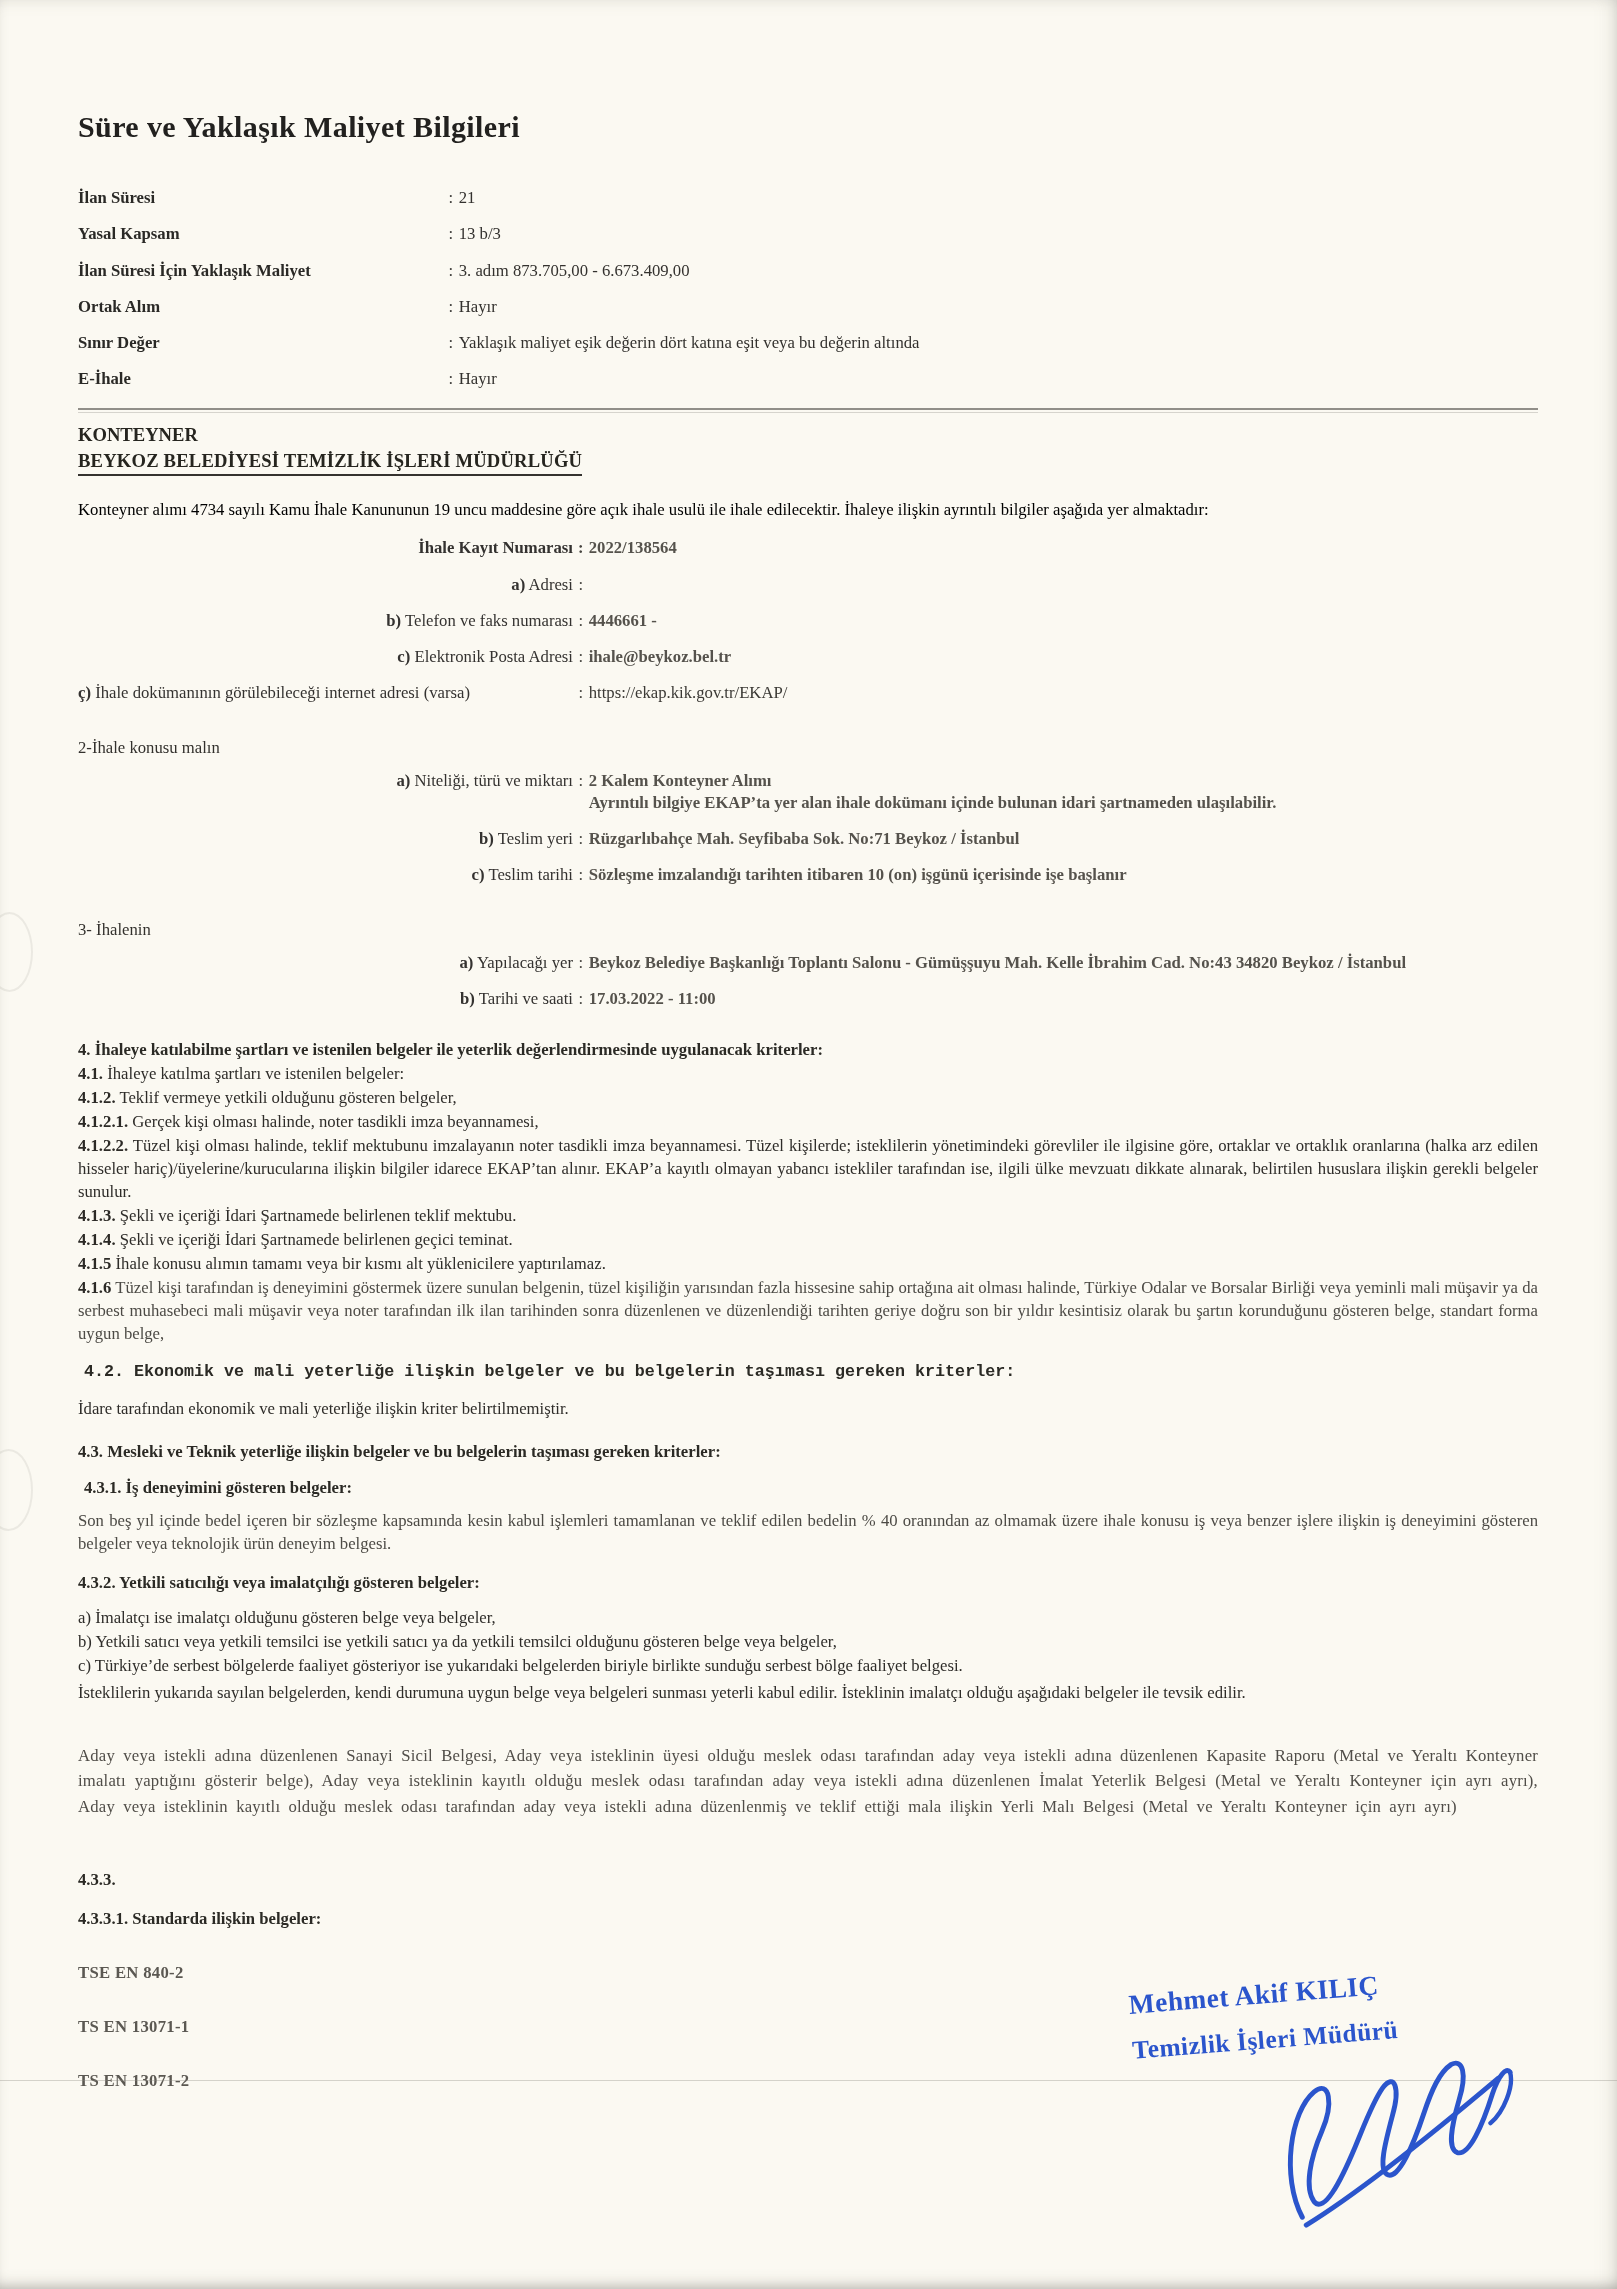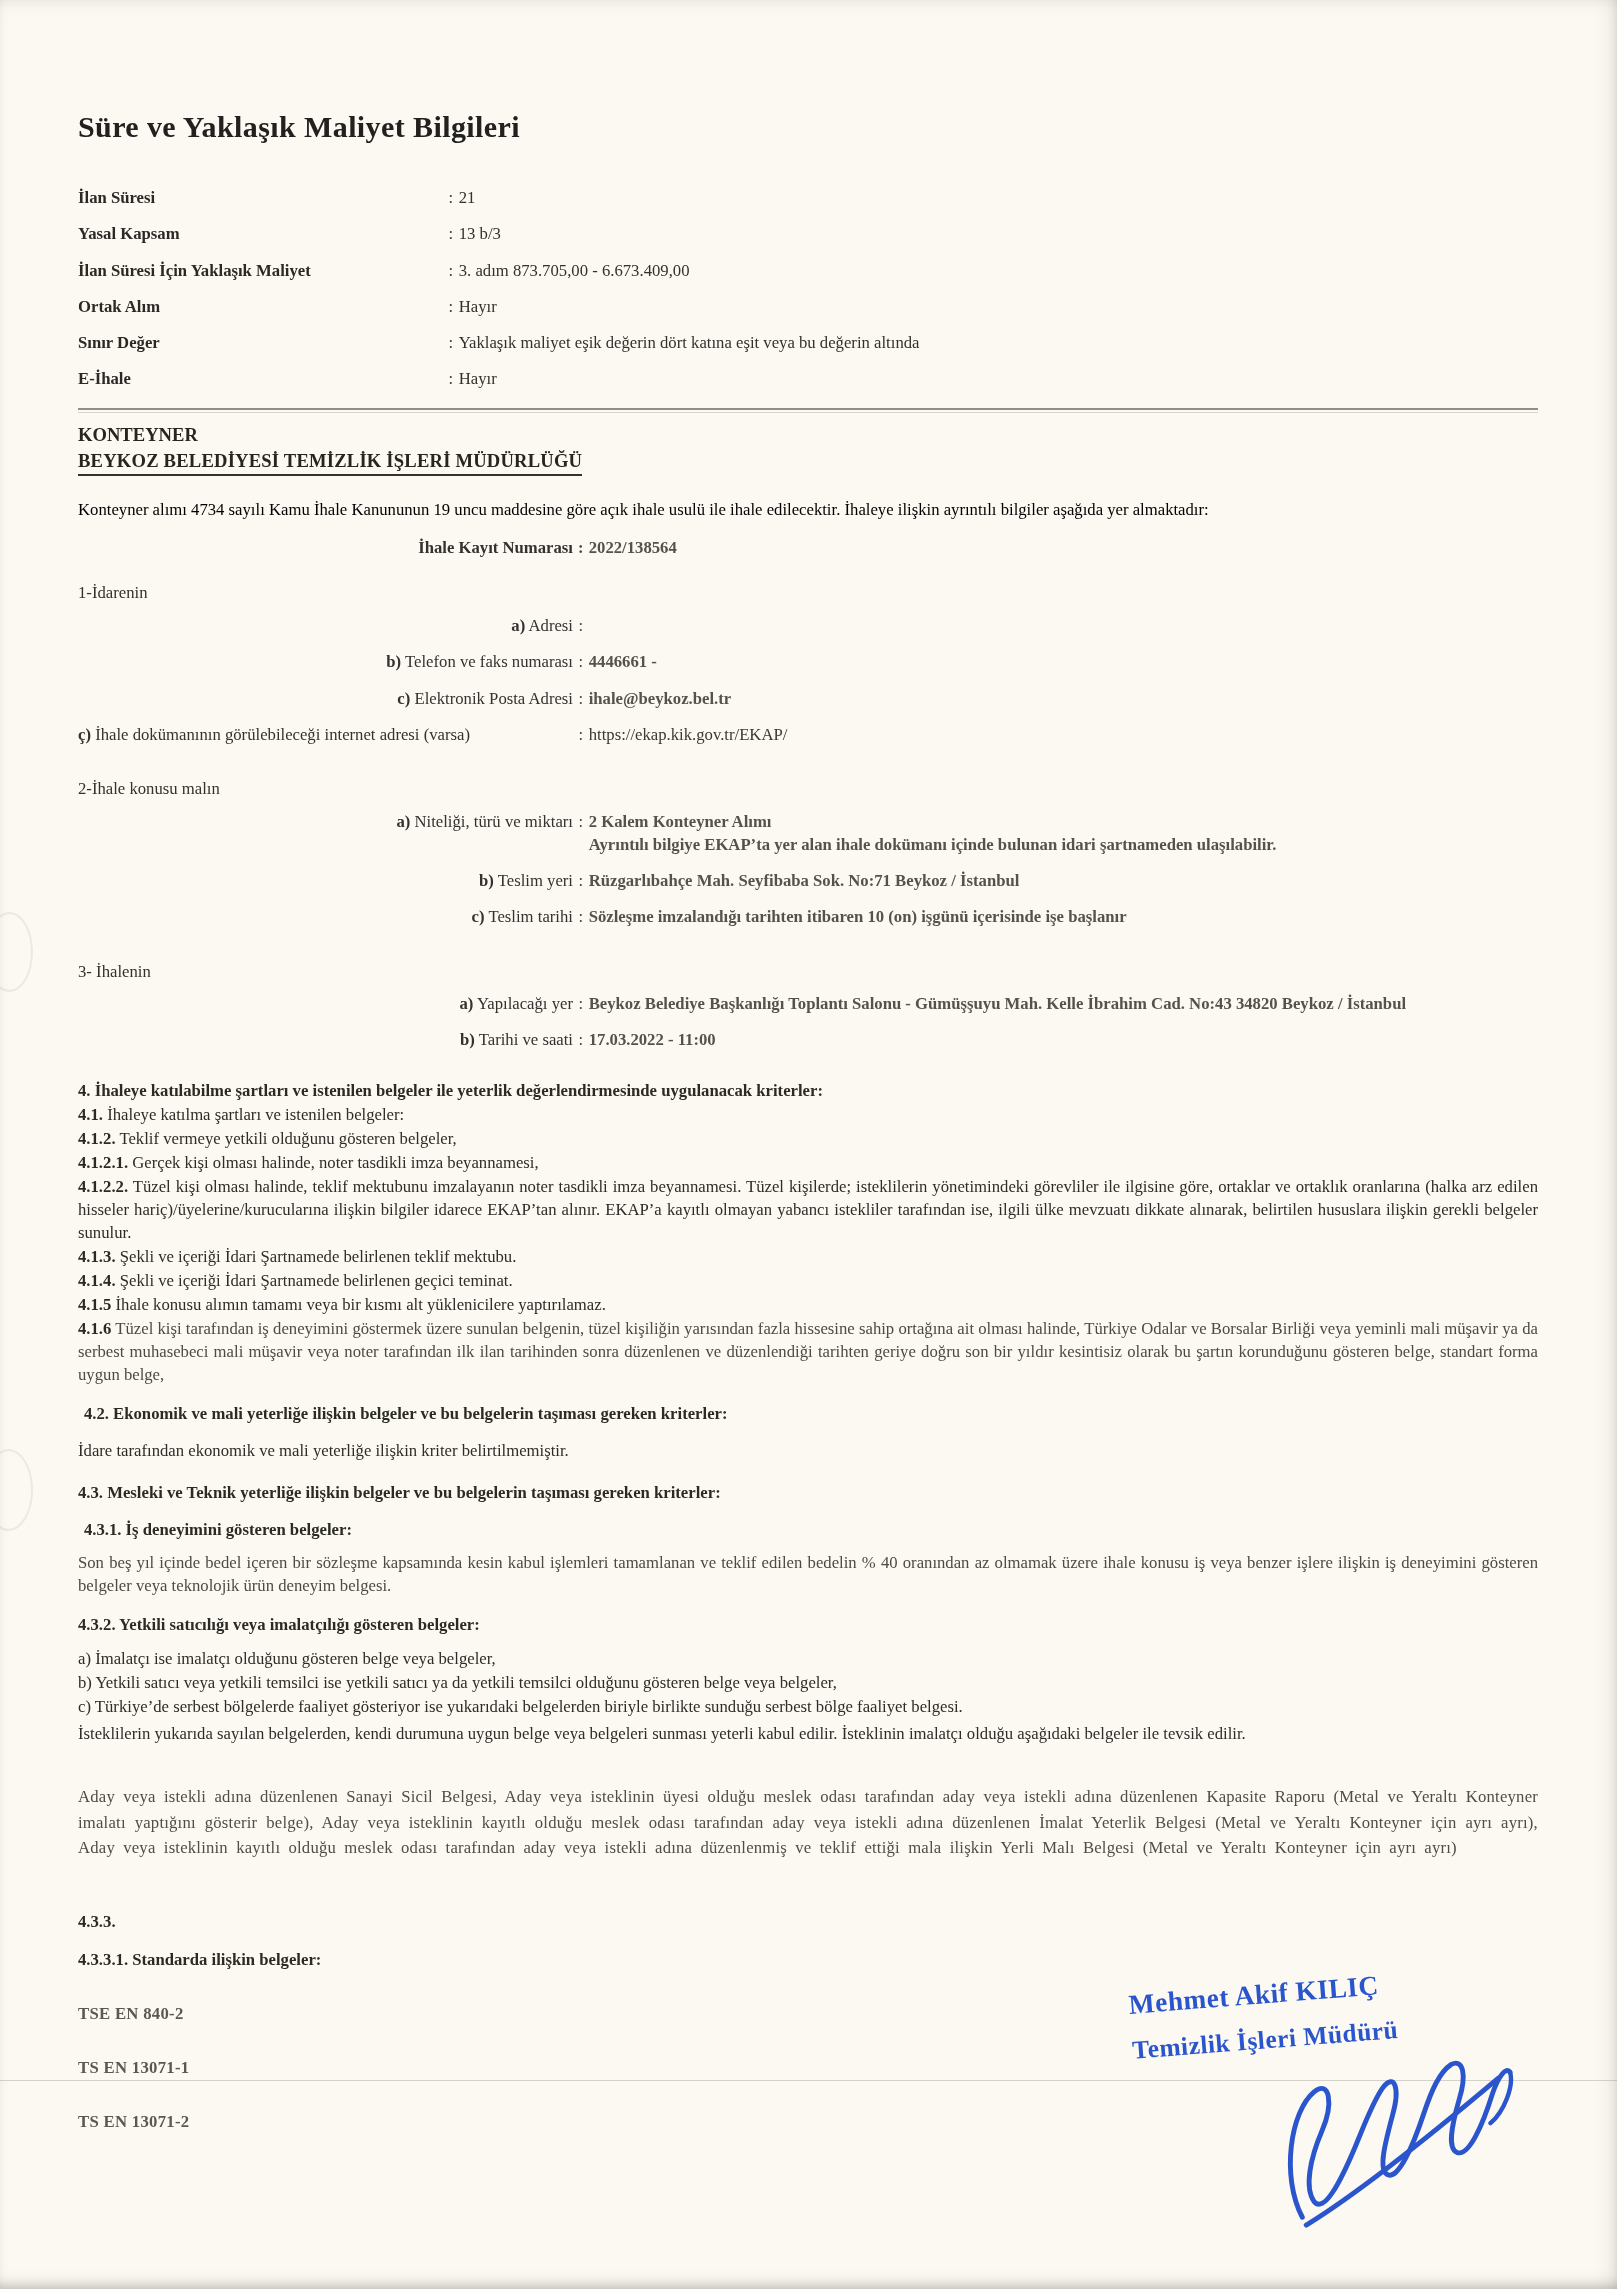--- a/index.html
+++ b/index.html
@@ -119,21 +119,20 @@
     </div>
 
     <div class="intro">Konteyner alımı 4734 sayılı Kamu İhale Kanununun 19 uncu maddesine göre açık ihale usulü ile ihale edilecektir.  İhaleye ilişkin ayrıntılı bilgiler aşağıda yer almaktadır:</div>
 
     <div class="kv-det ikn">
       <span class="lbl" style="font-weight:700;">İhale Kayıt Numarası</span>
       <span class="colon" style="font-weight:700;">:</span>
       <span class="val-strong">2022/138564</span>
     </div>
 
-    <div class="sec-head">1-İdarenin</div>
     <div class="kv-det">
       <span class="lbl"><span class="pfx">a)</span> <span>Adresi</span></span>
       <span class="colon">:</span>
     </div>
     <div class="kv-det">
       <span class="lbl"><span class="pfx">b)</span> <span>Telefon ve faks numarası</span></span>
       <span class="colon">:</span>
       <span class="val-strong">4446661 -</span>
     </div>
     <div class="kv-det">
@@ -183,21 +182,21 @@
       <div class="c-line c-head"><span>4.</span><span> İhaleye katılabilme şartları ve istenilen belgeler ile yeterlik değerlendirmesinde uygulanacak kriterler:</span></div>
       <div class="c-line"><span class="c-num">4.1.</span><span> İhaleye katılma şartları ve istenilen belgeler:</span></div>
       <div class="c-line"><span class="c-num">4.1.2.</span><span> Teklif vermeye yetkili olduğunu gösteren belgeler,</span></div>
       <div class="c-line"><span class="c-num">4.1.2.1.</span><span> Gerçek kişi olması halinde, noter tasdikli imza beyannamesi,</span></div>
       <div class="c-line c-just"><span class="c-num">4.1.2.2.</span><span> Tüzel kişi olması halinde, teklif mektubunu imzalayanın noter tasdikli imza beyannamesi. Tüzel kişilerde; isteklilerin yönetimindeki görevliler ile ilgisine göre, ortaklar ve ortaklık oranlarına (halka arz edilen hisseler hariç)/üyelerine/kurucularına ilişkin bilgiler idarece EKAP’tan alınır. EKAP’a kayıtlı olmayan yabancı istekliler tarafından ise, ilgili ülke mevzuatı dikkate alınarak, belirtilen hususlara ilişkin gerekli belgeler sunulur.</span></div>
       <div class="c-line"><span class="c-num">4.1.3.</span><span> Şekli ve içeriği İdari Şartnamede belirlenen teklif mektubu.</span></div>
       <div class="c-line"><span class="c-num">4.1.4.</span><span> Şekli ve içeriği İdari Şartnamede belirlenen geçici teminat.</span></div>
       <div class="c-line"><span class="c-num">4.1.5</span><span> İhale konusu alımın tamamı veya bir kısmı alt yüklenicilere yaptırılamaz.</span></div>
       <div class="c-line c-just soft"><span class="c-num">4.1.6</span><span> Tüzel kişi tarafından iş deneyimini göstermek üzere sunulan belgenin, tüzel kişiliğin yarısından fazla hissesine sahip ortağına ait olması halinde, Türkiye Odalar ve Borsalar Birliği veya yeminli mali müşavir ya da serbest muhasebeci mali müşavir veya noter tarafından ilk ilan tarihinden sonra düzenlenen ve düzenlendiği tarihten geriye doğru son bir yıldır kesintisiz olarak bu şartın korunduğunu gösteren belge, standart forma uygun belge,</span></div>
 
-      <div class="c-line c-head" style="margin:15.7px 0 3.9px 5.9px;">4.2. Ekonomik ve mali yeterliğe ilişkin belgeler ve bu belgelerin taşıması gereken kriterler:</div>
+      <div class="c-line c-head" style="margin:15.7px 0 3.9px 5.9px;font-family:Liberation Mono, monospace;">4.2. Ekonomik ve mali yeterliğe ilişkin belgeler ve bu belgelerin taşıması gereken kriterler:</div>
       <div class="c-line" style="margin:13.7px 0 9.8px 0;">İdare tarafından ekonomik ve mali yeterliğe ilişkin kriter belirtilmemiştir.</div>
 
       <div class="c-line c-head" style="margin:19.6px 0 5.9px 0;">4.3. Mesleki ve Teknik yeterliğe ilişkin belgeler ve bu belgelerin taşıması gereken kriterler:</div>
       <div class="c-line c-head" style="margin:13.7px 0 9.8px 5.9px;">4.3.1. İş deneyimini gösteren belgeler:</div>
       <div class="c-line c-just soft">Son beş yıl içinde bedel içeren bir sözleşme kapsamında kesin kabul işlemleri tamamlanan ve teklif edilen bedelin % 40 oranından az olmamak üzere ihale konusu iş veya benzer işlere ilişkin iş deneyimini gösteren belgeler veya teknolojik ürün deneyim belgesi.</div>
       <div class="c-line c-head" style="margin:15.7px 0 11.8px 0;">4.3.2. Yetkili satıcılığı veya imalatçılığı gösteren belgeler:</div>
       <div class="c-line">a) İmalatçı ise imalatçı olduğunu gösteren belge veya belgeler,</div>
       <div class="c-line">b) Yetkili satıcı veya yetkili temsilci ise yetkili satıcı ya da yetkili temsilci olduğunu gösteren belge veya belgeler,</div>
       <div class="c-line">c) Türkiye’de serbest bölgelerde faaliyet gösteriyor ise yukarıdaki belgelerden biriyle birlikte sunduğu serbest bölge faaliyet belgesi.</div>
       <div class="c-line c-just" style="margin-top:3.9px;">İsteklilerin yukarıda sayılan belgelerden, kendi durumuna uygun belge veya belgeleri sunması yeterli kabul edilir. İsteklinin imalatçı olduğu aşağıdaki belgeler ile tevsik edilir.</div>

